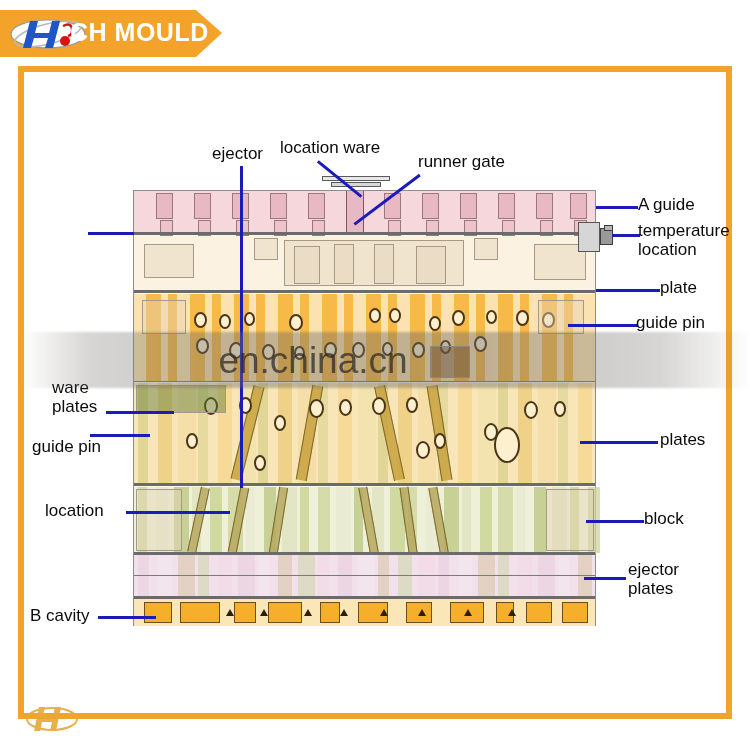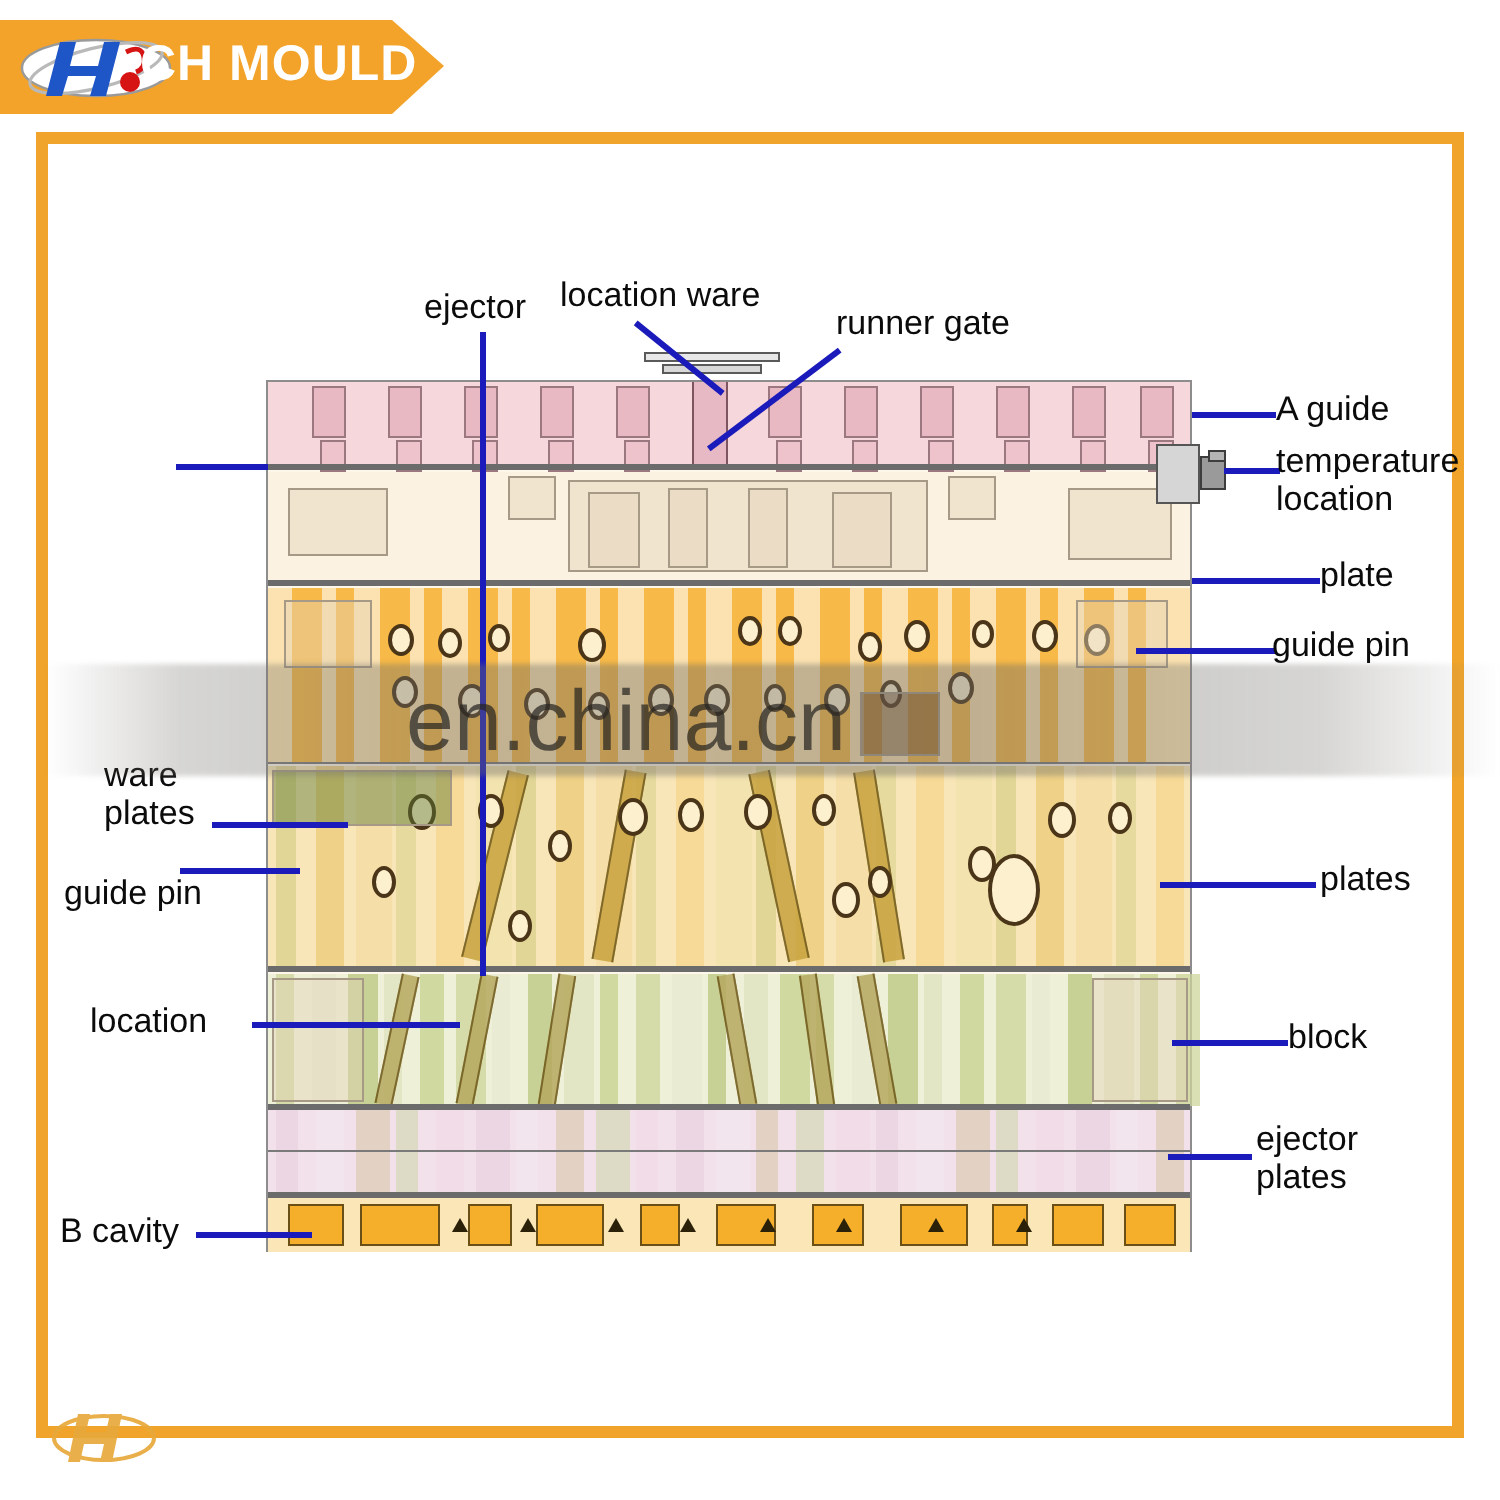--- a/index.html
+++ b/index.html
@@ -138,21 +138,21 @@
     background: linear-gradient(to right,
       rgba(255,255,255,0) 0%, rgba(120,118,112,0.0) 3%,
       rgba(120,118,112,0.30) 12%, rgba(110,108,103,0.40) 30%,
       rgba(110,108,103,0.42) 65%, rgba(120,118,112,0.30) 88%,
       rgba(255,255,255,0) 100%);
     filter: blur(1.2px); z-index: 7; pointer-events: none;
   }
   #wm-text {
     position: absolute; left: 0; top: 336px; width: 626px; height: 50px;
     display: flex; align-items: center; justify-content: center;
-    font-size: 43px; color: rgba(40,38,33,0.72);
+    font-size: 37px; color: rgba(40,38,33,0.72);
     font-family: "Liberation Sans", sans-serif; letter-spacing: 0px;
     z-index: 8; pointer-events: none;
   }
   #wm-bottom {
     position: absolute; left: 24px; bottom: 14px; width: 56px; height: 34px;
     z-index: 9; opacity: .92;
   }
 </style>
 </head>
 <body>

